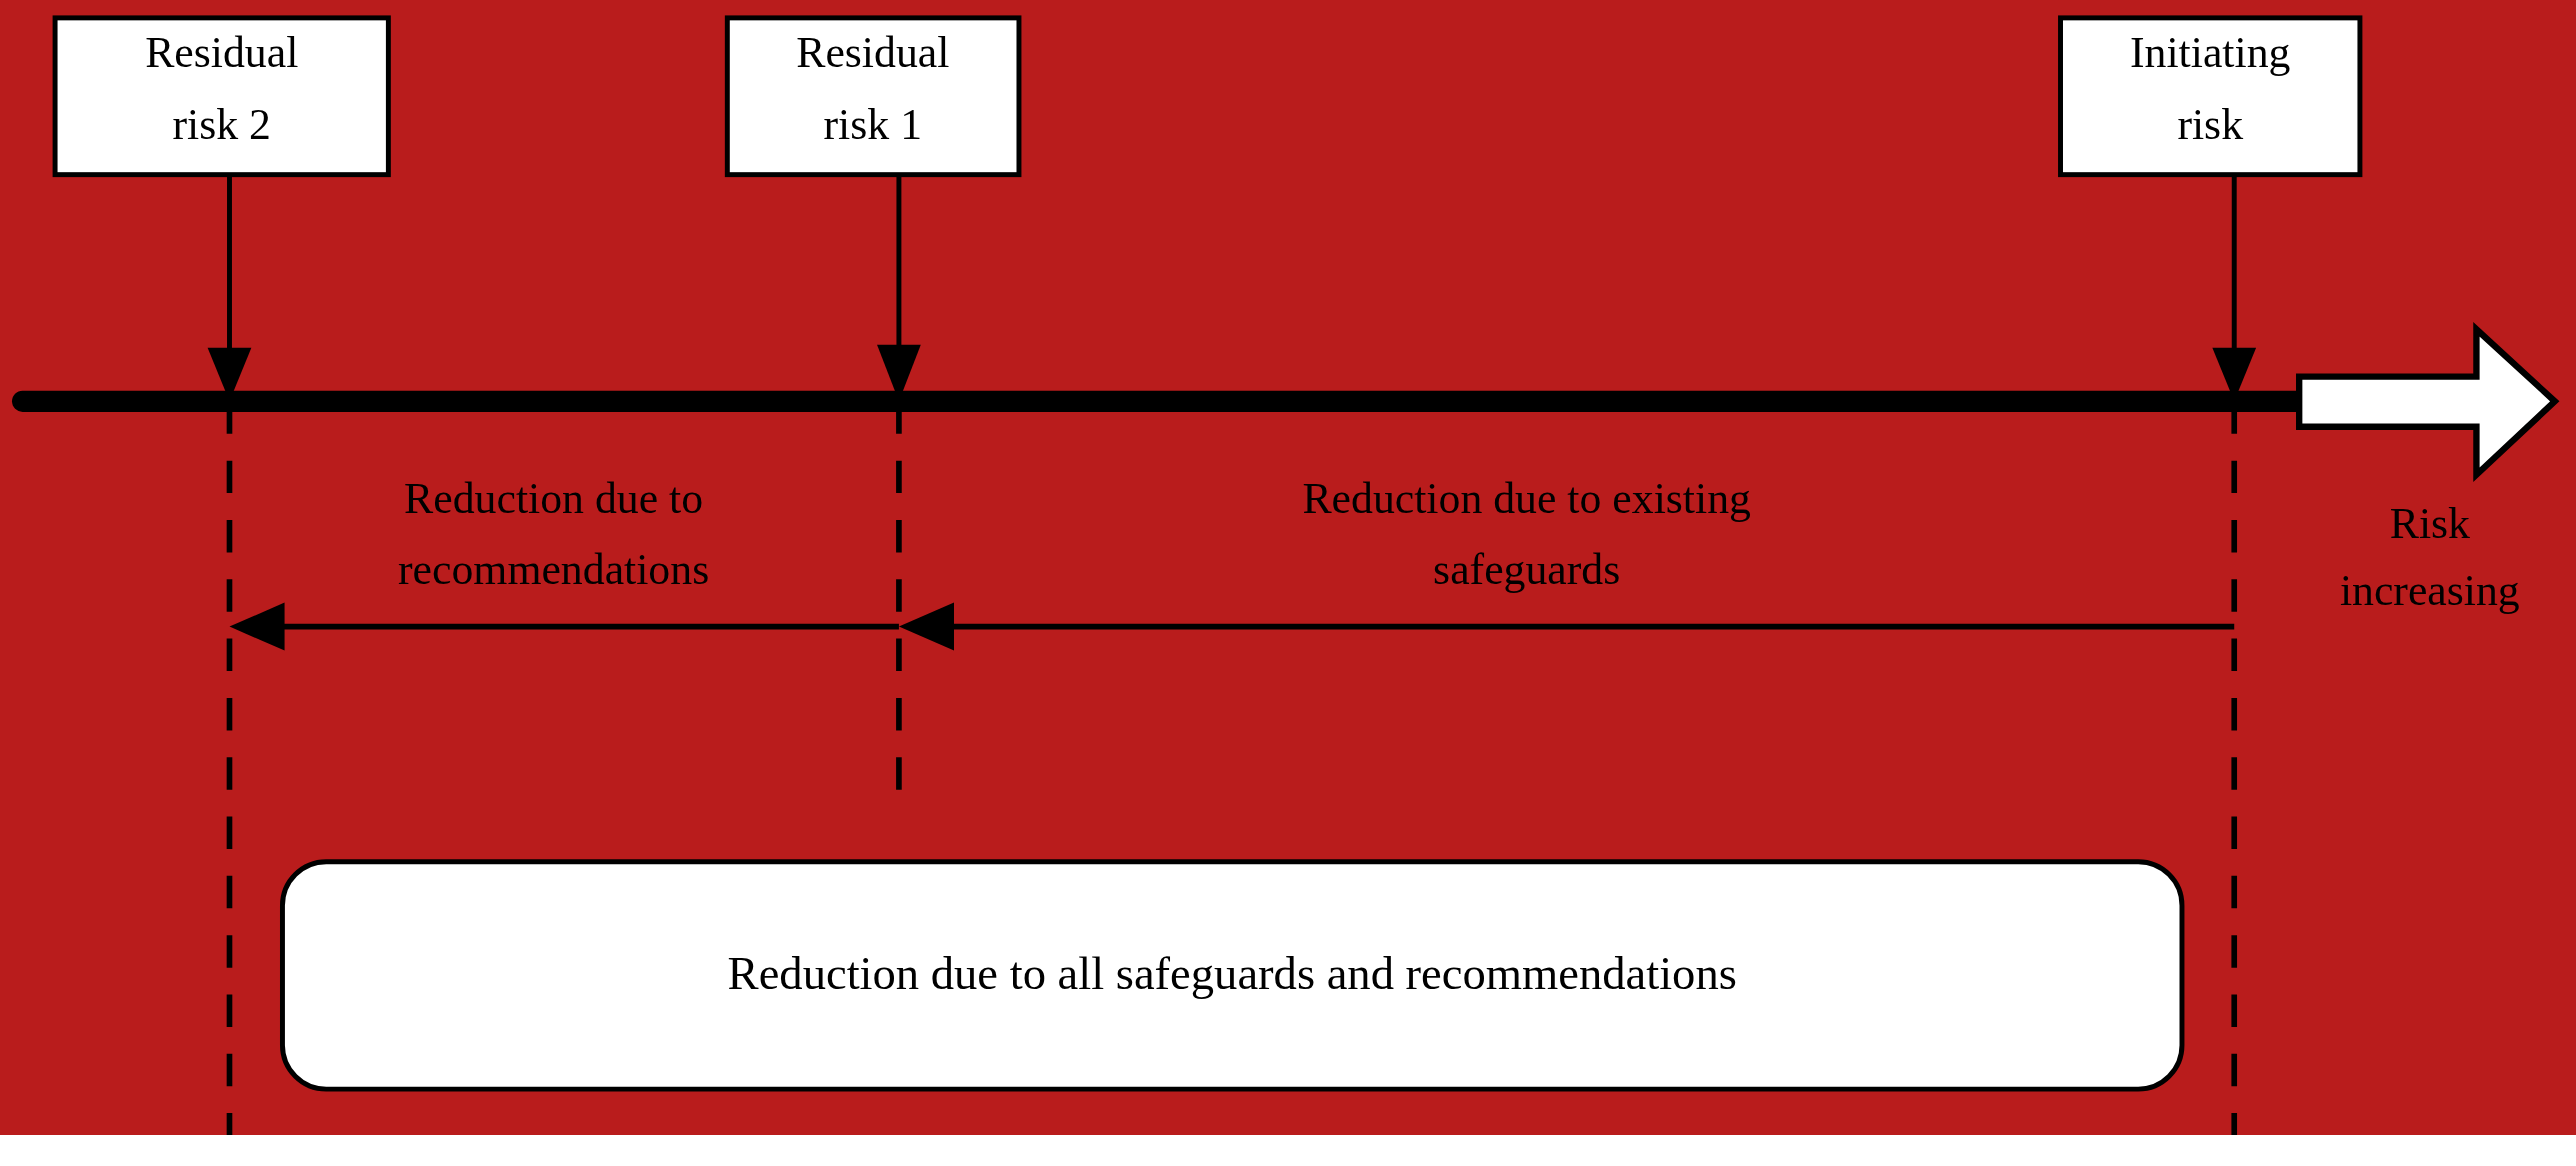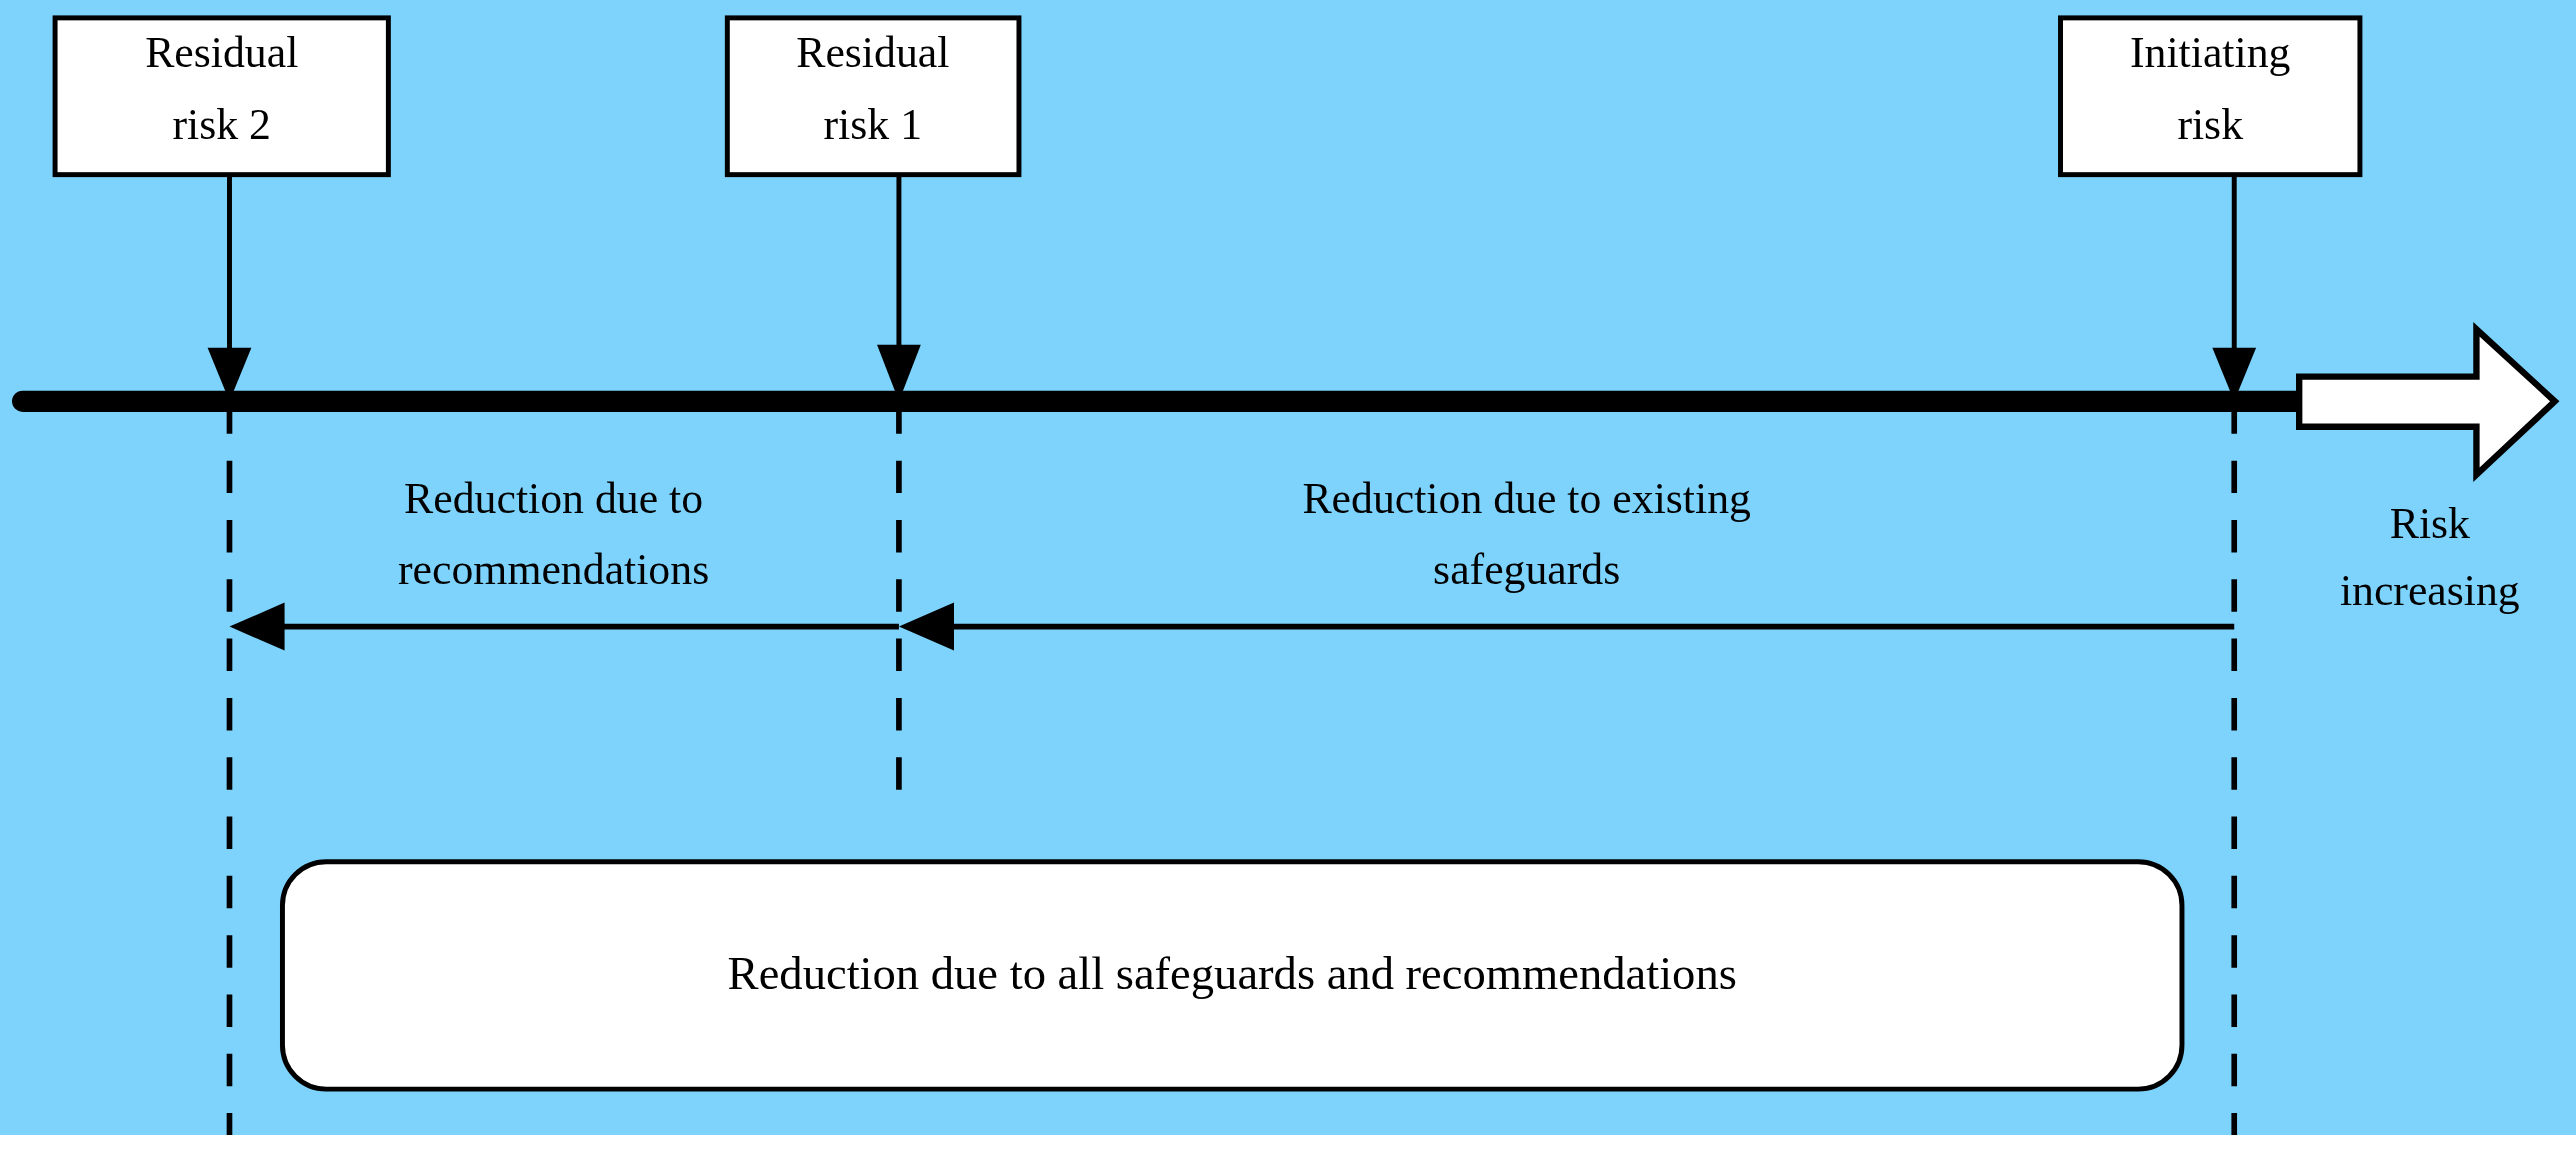--- a/index.html
+++ b/index.html
@@ -7,21 +7,21 @@
     padding: 0;
     background: #ffffff;
   }
   body {
     font-family: "Liberation Serif", "DejaVu Serif", serif;
   }
   #diagram-root {
     position: relative;
     width: 2576px;
     height: 1135px;
-    background: #7dd3fc;
+    background: #b91c1c;
     overflow: hidden;
   }
   svg.canvas {
     position: absolute;
     inset: 0;
     width: 2576px;
     height: 1167px;
     display: block;
   }
   .box-label,

